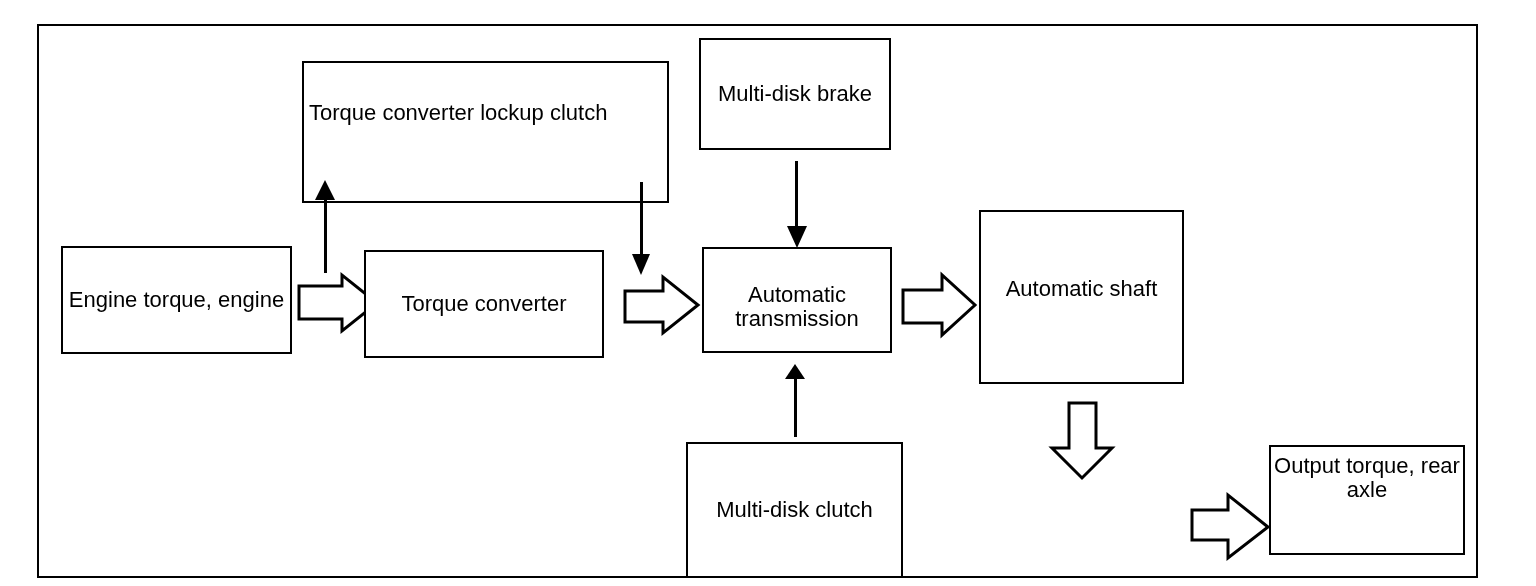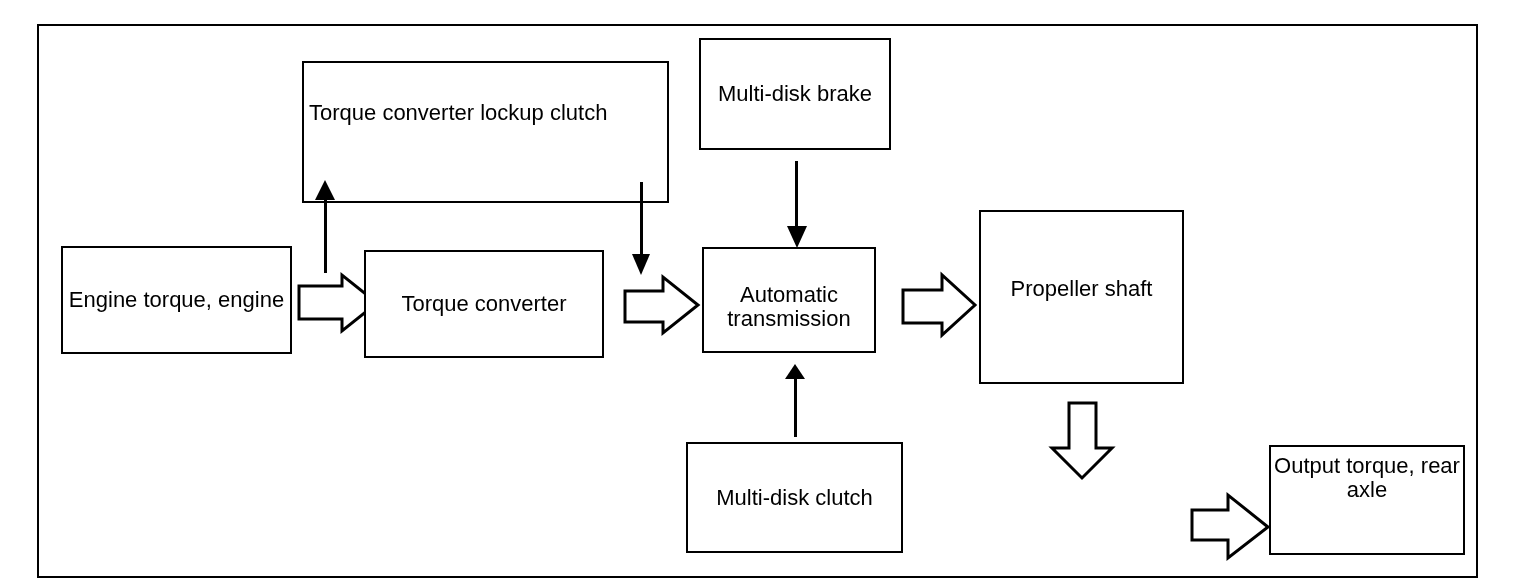--- a/index.html
+++ b/index.html
@@ -34,22 +34,22 @@
     align-items: center;
     justify-content: center;
     text-align: center;
   }
   #n-engine       { left: 61px;   top: 246px; width: 231px; height: 108px; justify-content: center; }
   #n-lockup      { left: 302px;  top: 61px;  width: 367px; height: 142px;
                     align-items: flex-start; justify-content: flex-start;
                     text-align: left; padding: 38px 0 0 5px; }
   #n-brake       { left: 699px;  top: 38px;  width: 192px; height: 112px; }
   #n-converter   { left: 364px;  top: 250px; width: 240px; height: 108px; }
-  #n-transmission{ left: 702px;  top: 247px; width: 174px; height: 106px; padding-top: 14px; justify-content: center; }
-  #n-clutch      { left: 686px;  top: 442px; width: 217px; height: 111px; }
+  #n-transmission{ left: 702px;  top: 247px; width: 190px; height: 106px; padding-top: 14px; justify-content: center; }
+  #n-clutch      { left: 686px;  top: 442px; width: 217px; height: 136px; }
   #n-propeller   { left: 979px;  top: 210px; width: 205px; height: 174px; padding-bottom: 16px; }
   #n-rear        { left: 992px;  top: 488px; width: 192px; height: 79px; }
   #n-output      { left: 1269px; top: 445px; width: 196px; height: 110px; padding-bottom: 44px; }
 
   .tline { position: absolute; width: 3px; background: #000000; }
   .thead { position: absolute; width: 0; height: 0; }
 
   
   #la-line { left: 324px; top: 199px; height: 74px; }
   #la-head { left: 315px; top: 180px;
@@ -104,21 +104,21 @@
 
   <div class="node" id="n-transmission">
     <span>Automatic transmission</span>
   </div>
 
   <div class="node" id="n-clutch">
     <span>Multi-disk clutch</span>
   </div>
 
   <div class="node" id="n-propeller">
-    <span>Propeller shaft</span>
+    <span>Automatic shaft</span>
   </div>
 
 
   <div class="node" id="n-output">
     <span>Output torque, rear axle</span>
   </div>
 
   <div class="tline" id="la-line"></div>
   <div class="thead" id="la-head"></div>
 

